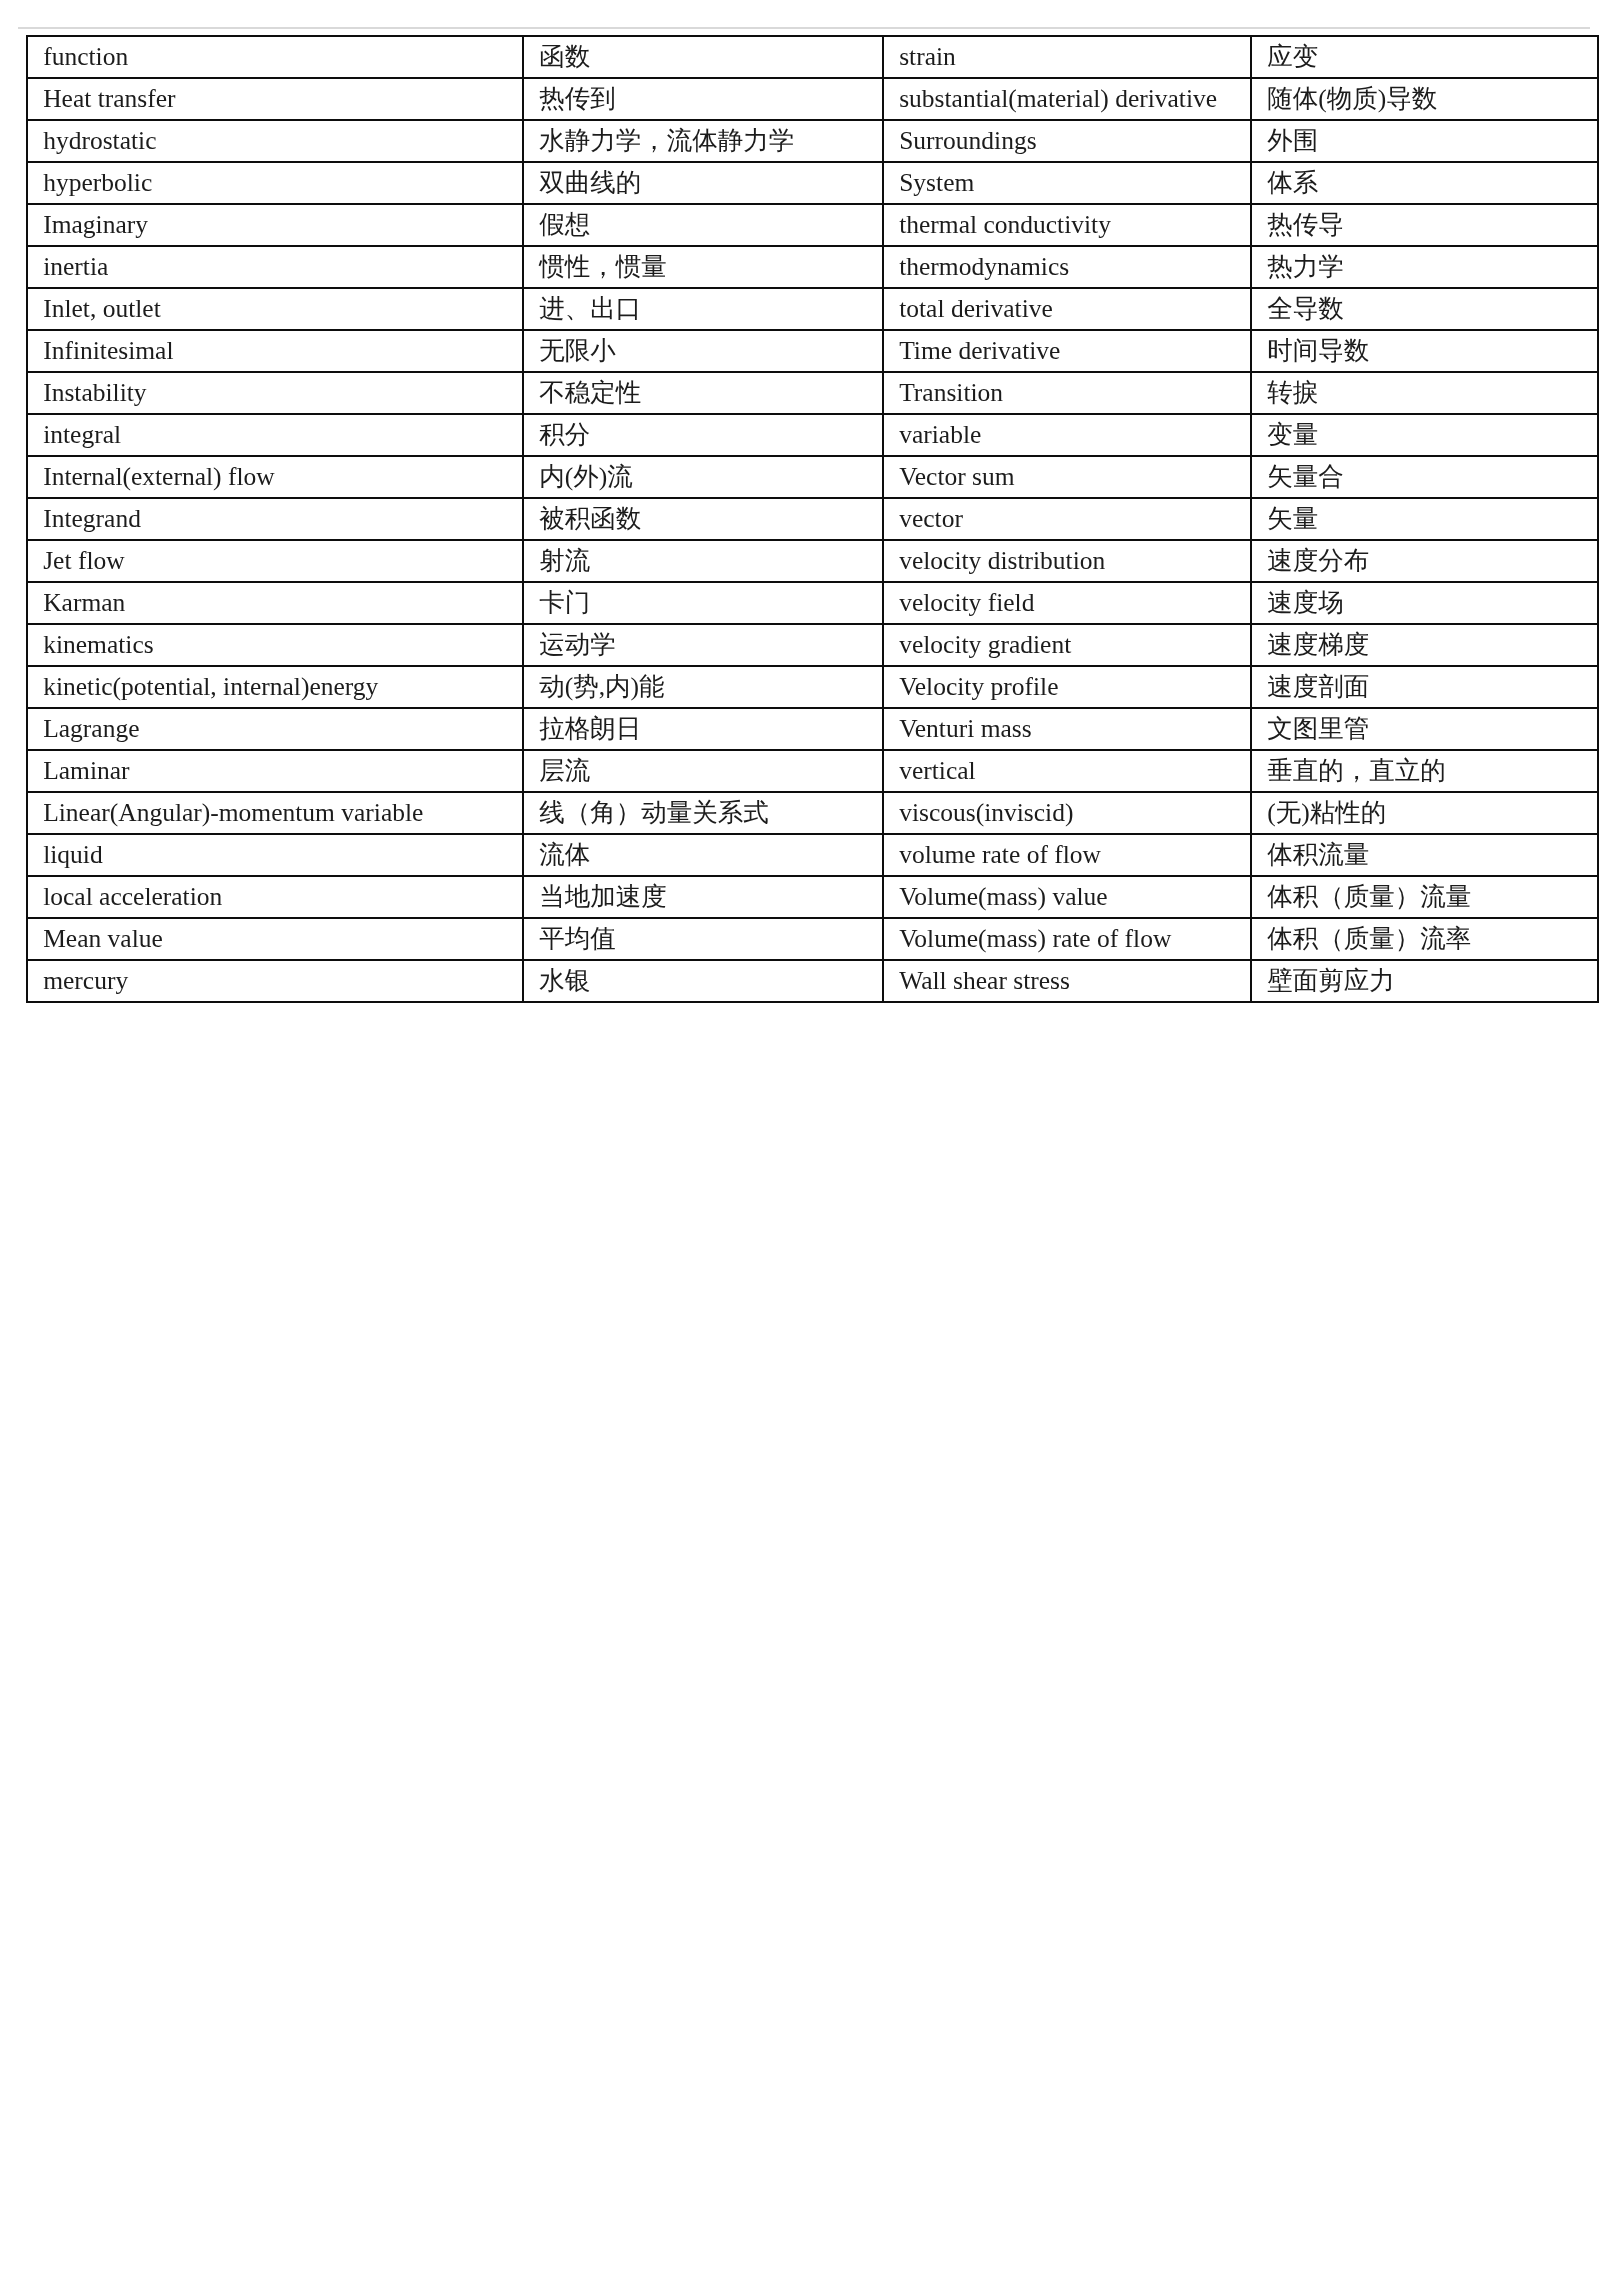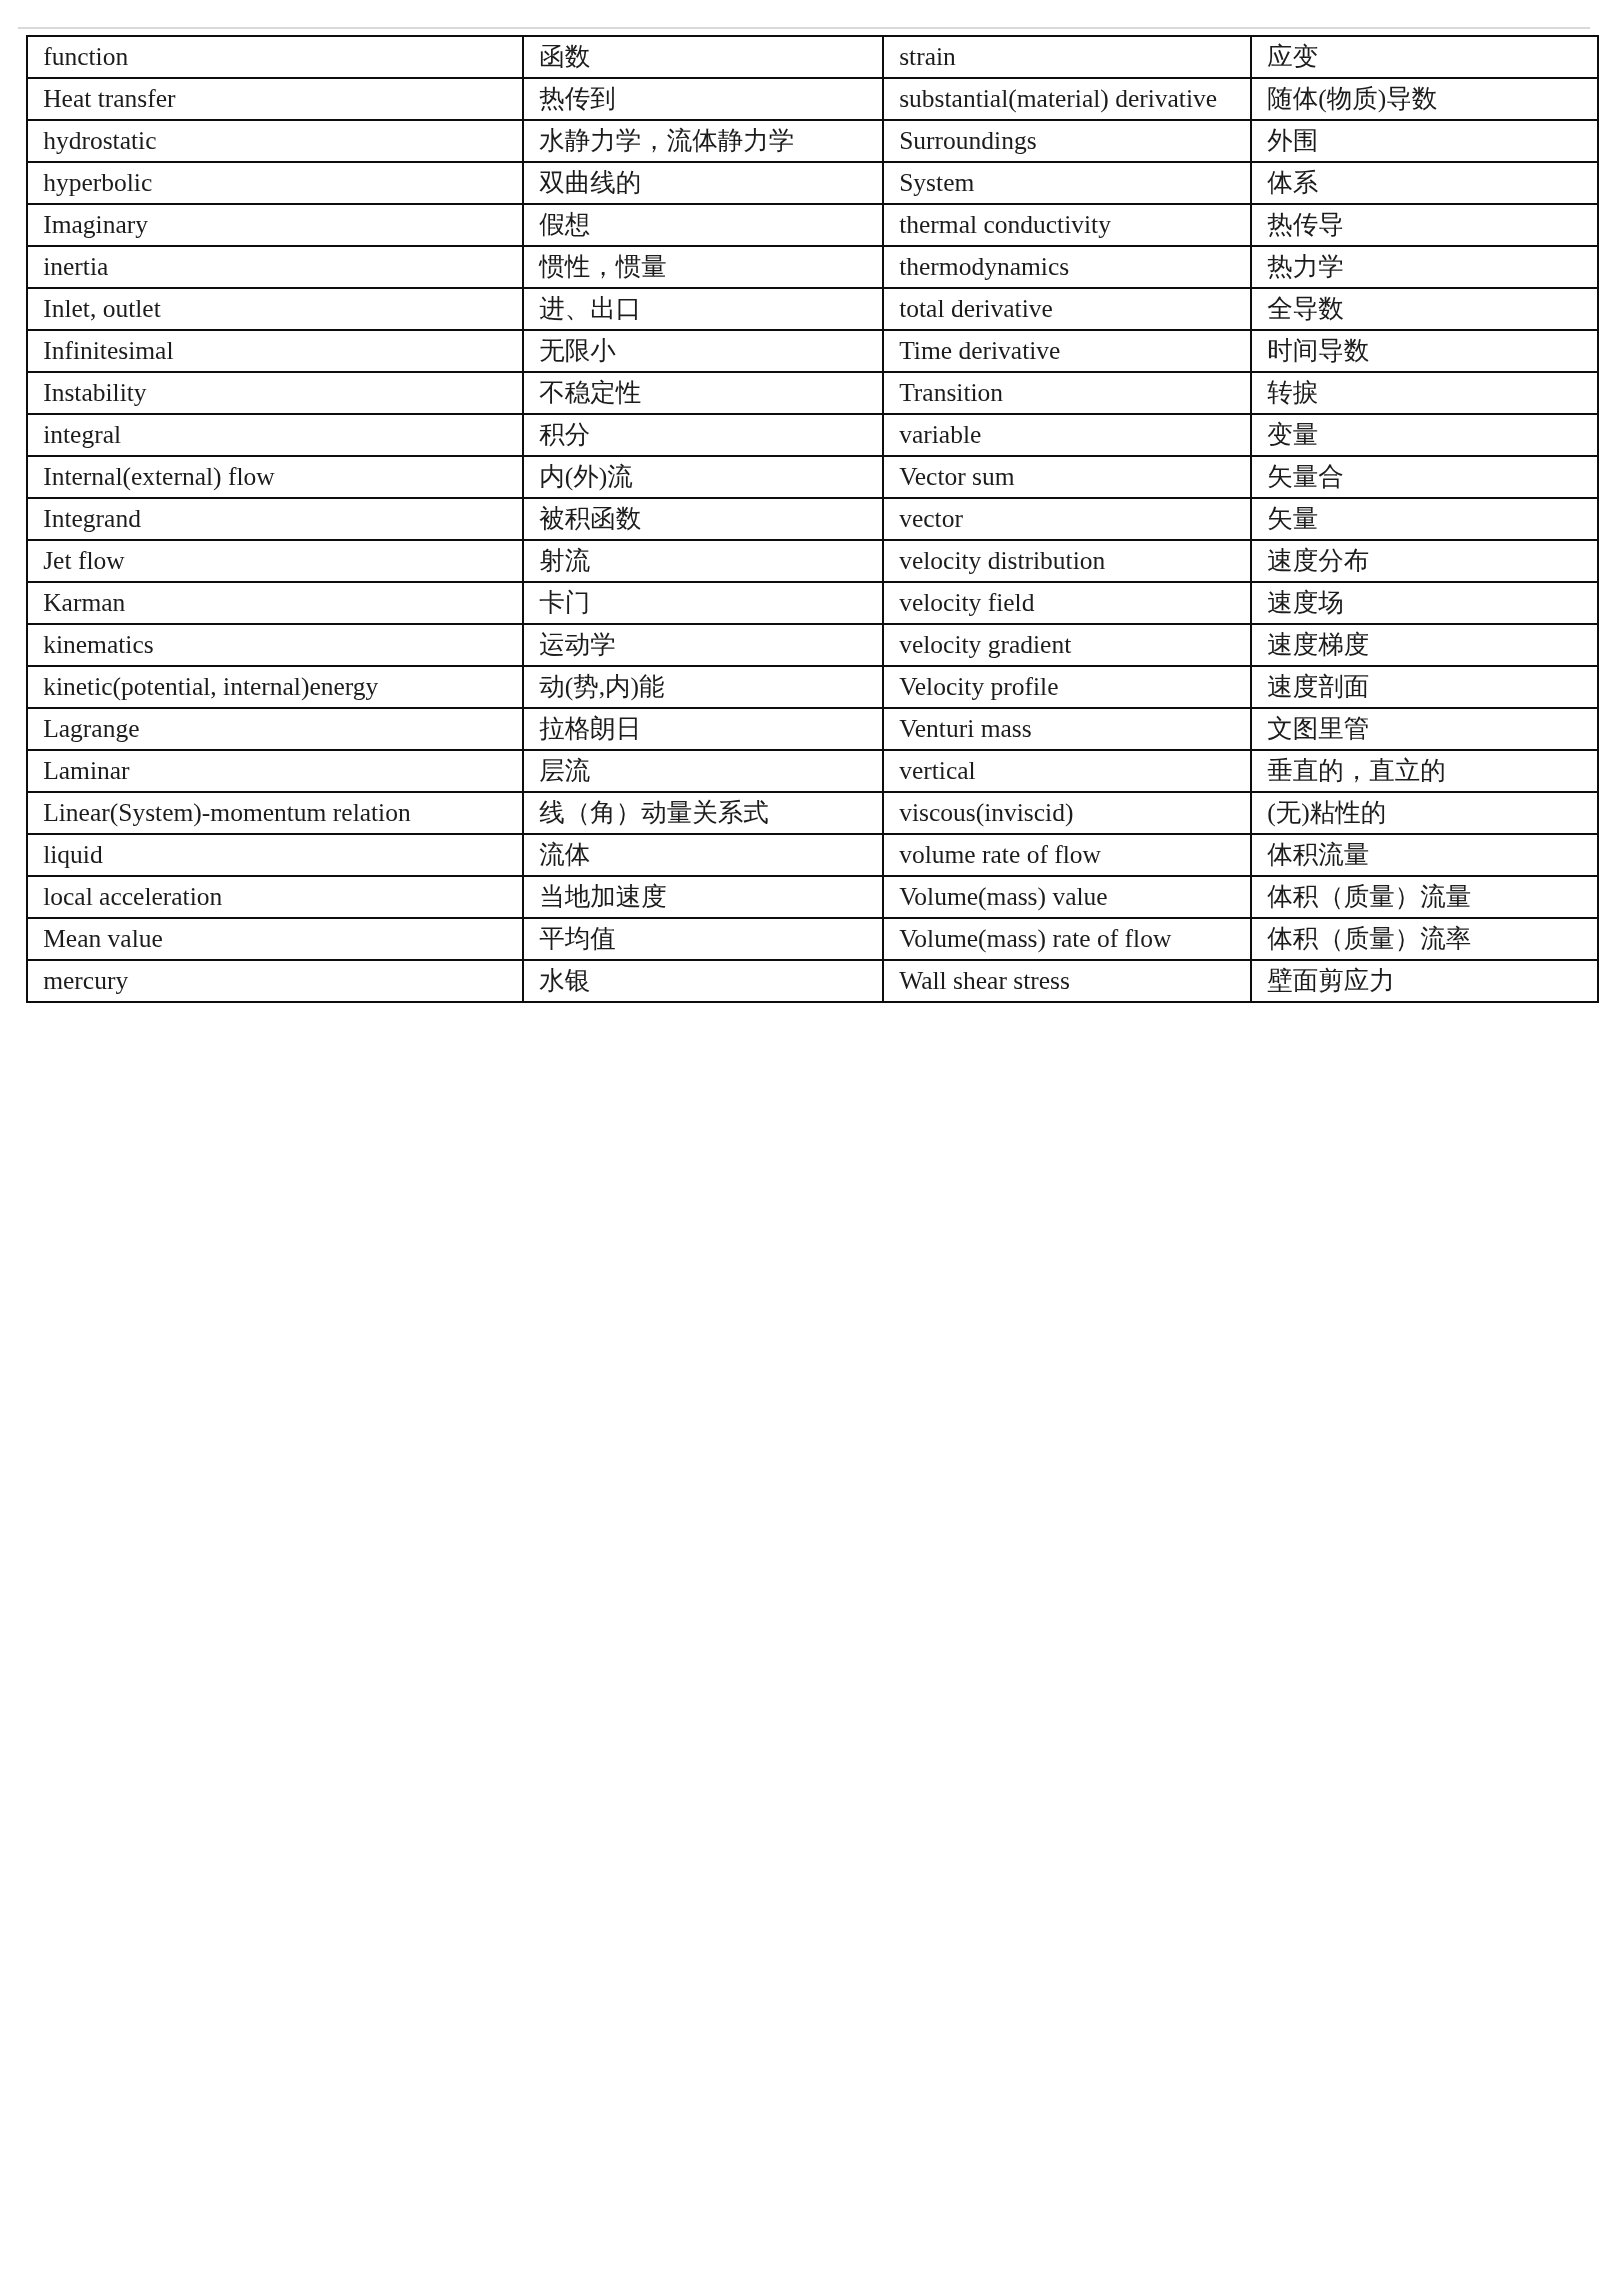--- a/index.html
+++ b/index.html
@@ -185,21 +185,21 @@
           <td>Venturi mass</td>
           <td>文图里管</td>
         </tr>
         <tr>
           <td>Laminar</td>
           <td>层流</td>
           <td>vertical</td>
           <td>垂直的，直立的</td>
         </tr>
         <tr>
-          <td>Linear(System)-momentum relation</td>
+          <td>Linear(Angular)-momentum variable</td>
           <td>线（角）动量关系式</td>
           <td>viscous(inviscid)</td>
           <td>(无)粘性的</td>
         </tr>
         <tr>
           <td>liquid</td>
           <td>流体</td>
           <td>volume rate of flow</td>
           <td>体积流量</td>
         </tr>

